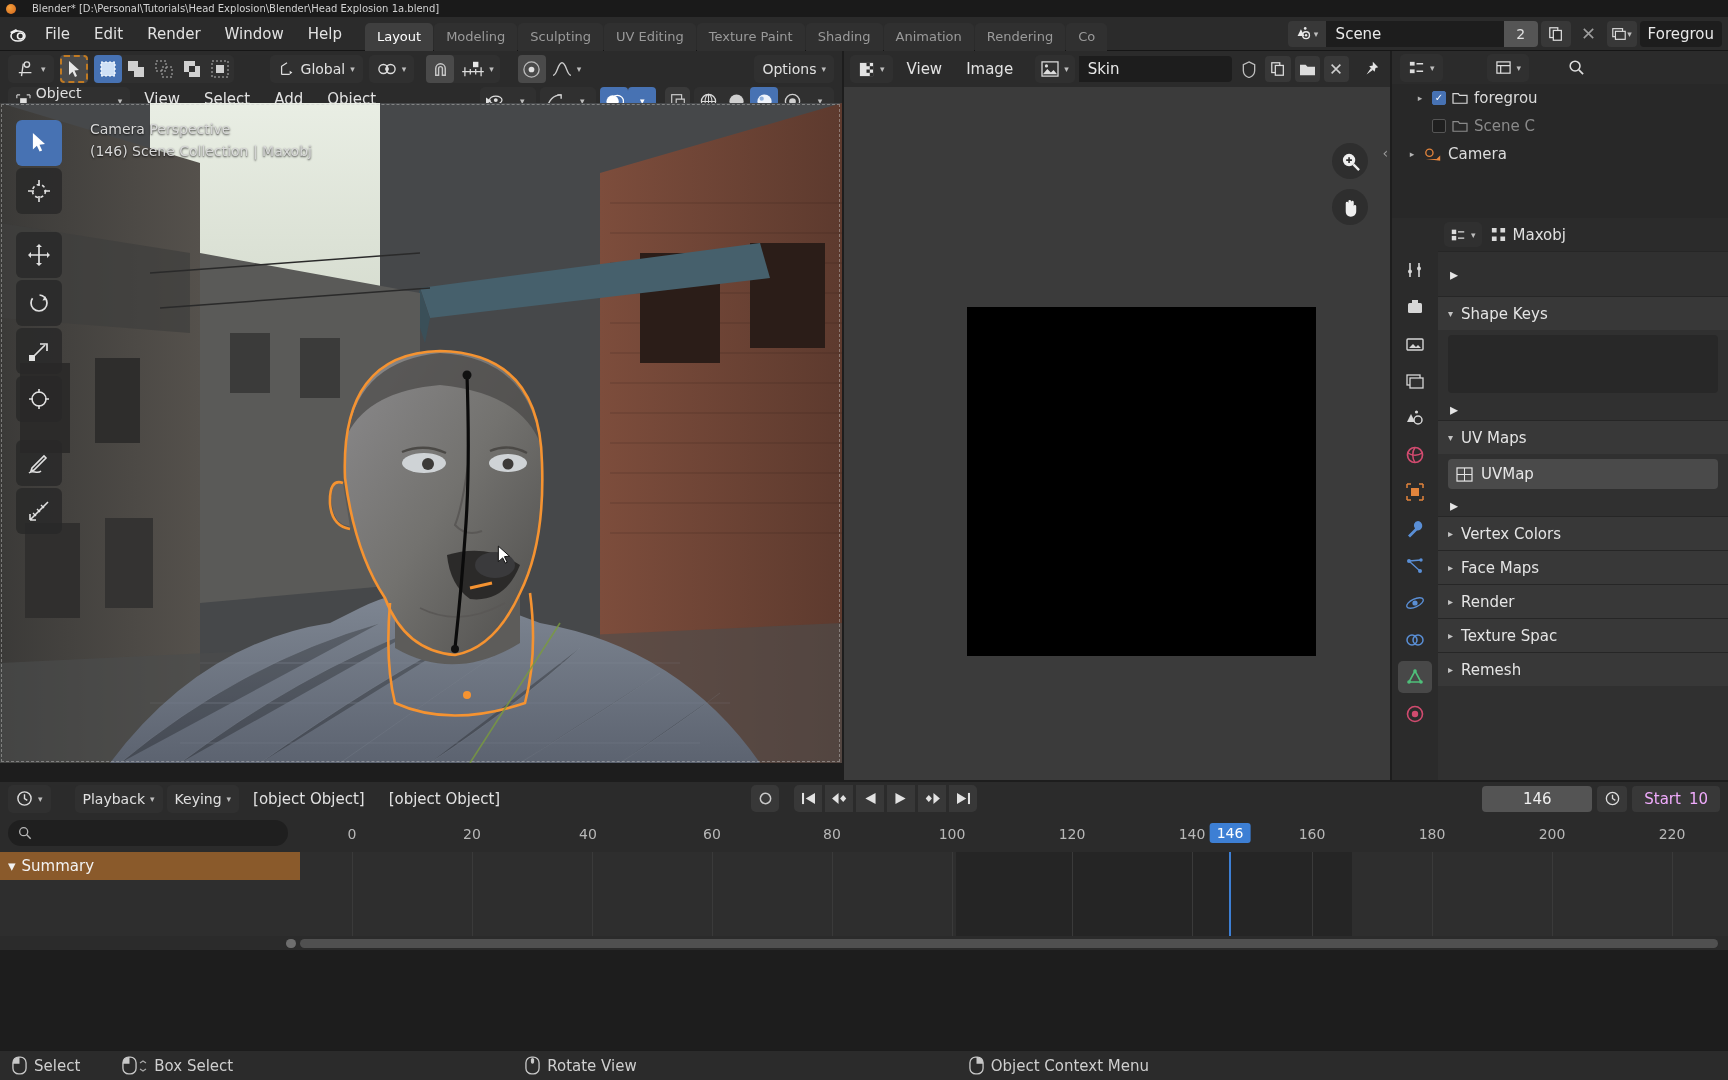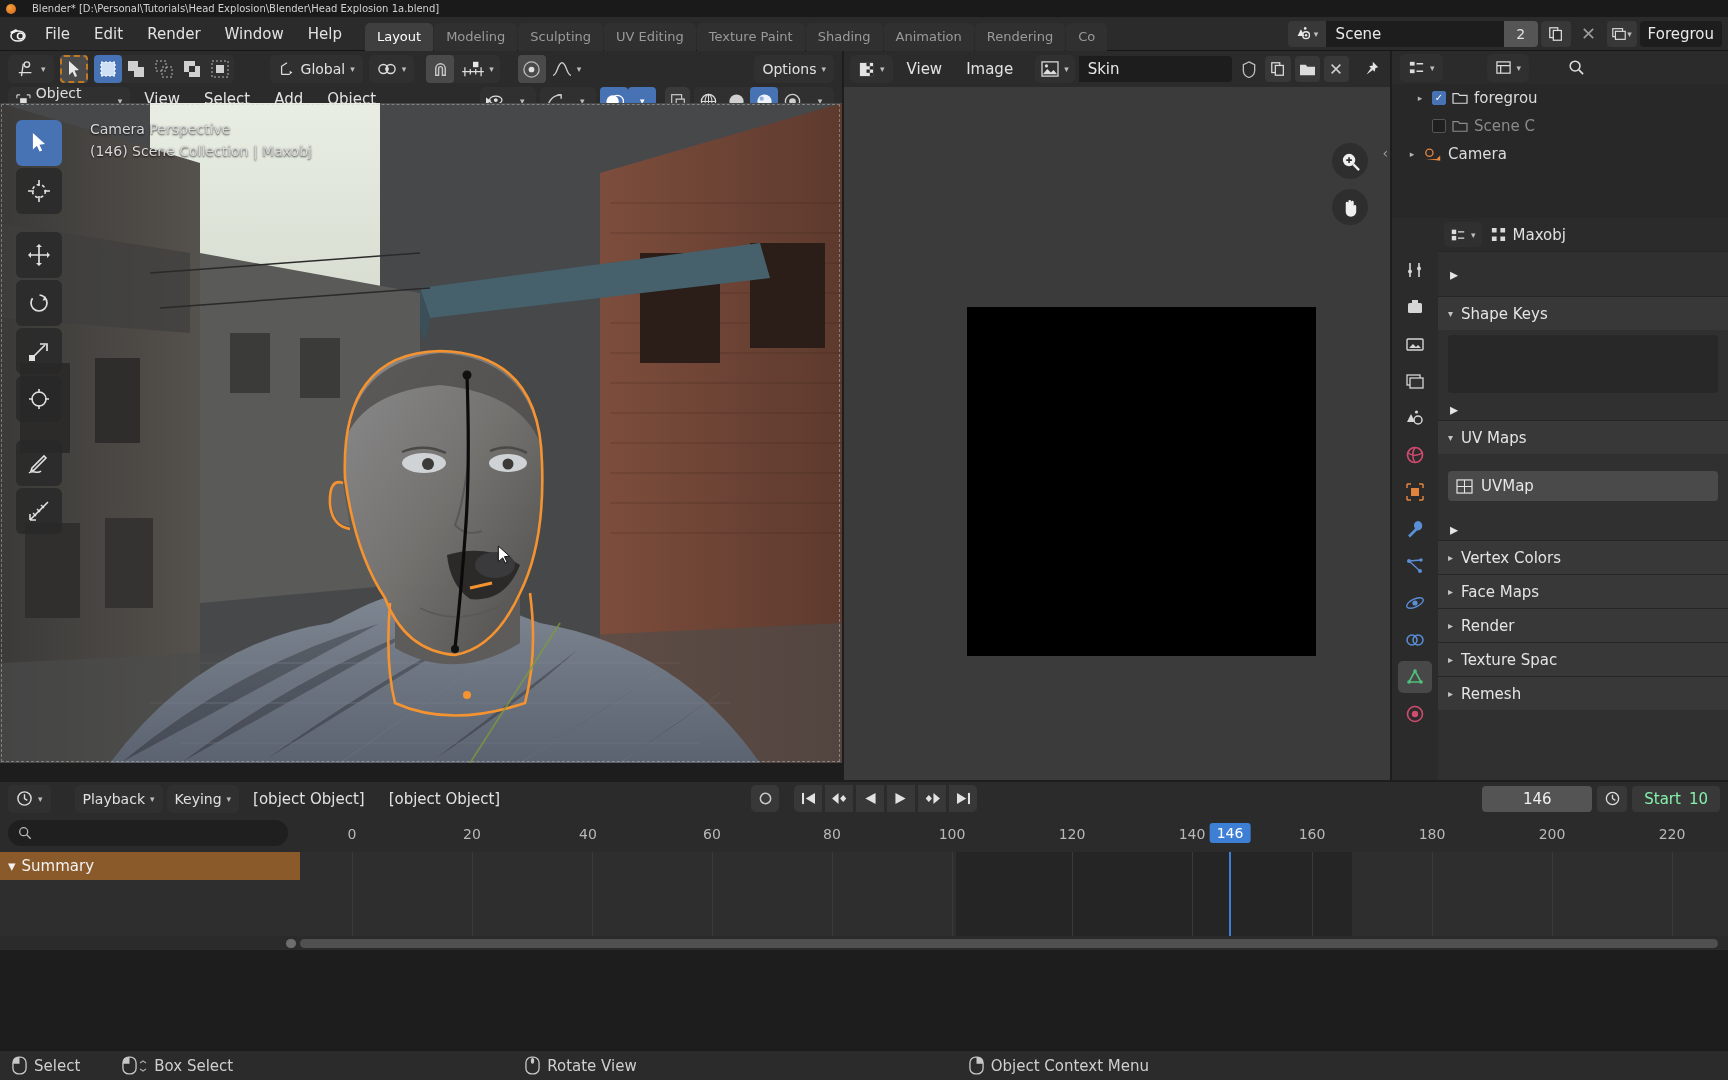--- a/index.html
+++ b/index.html
@@ -99,21 +99,21 @@
   .ptab.on{ background:#484848; }
   .pbody{ flex:1; }
   .p-head{ height:33px; background:#2b2b2b; display:flex; align-items:center; padding:0 6px; gap:8px; }
   .p-bread{ display:flex; align-items:center; gap:6px; font-size:15px; color:#e0e0e0; }
   .panel{ border-top:1px solid #262626; }
   .panel-hd{ height:33px; display:flex; align-items:center; gap:8px; padding:0 10px;
     font-size:15px; color:#e4e4e4; background:#383838; }
   .panel-hd .ar{ font-size:10px; color:#c3c3c3; }
   .listbox{ margin:5px 10px; height:58px; background:#282828; border-radius:4px; }
   .subrow{ height:22px; display:flex; align-items:center; padding:0 12px; }
-  .uvrow{ margin:17px 10px; height:30px; background:#4a4a4a; border-radius:4px;
+  .uvrow{ margin:5px 10px; height:30px; background:#4a4a4a; border-radius:4px;
     display:flex; align-items:center; gap:8px; padding:0 8px; font-size:15px; }
 
   
   .timeline{ position:absolute; left:0; top:782px; width:1728px; height:168px; background:#2b2b2b; }
   .tl-head{ height:33px; display:flex; align-items:center; padding:0 8px; gap:4px; }
   .tl-center{ position:absolute; left:50%; transform:translateX(-50%); display:flex;
     align-items:center; gap:3px; }
   .tbtn2{ width:28px; height:27px; display:flex; align-items:center; justify-content:center;
     background:#383838; }
   .tl-right{ margin-left:auto; display:flex; align-items:center; gap:5px; }
@@ -926,21 +926,21 @@
       </div>
 
       <div class="tl-right">
         <div class="numfield" style="width:110px">146</div>
         <div class="iconbtn" style="background:#383838">
           <svg width="17" height="17" viewBox="0 0 18 18">
               <circle cx="9" cy="9" r="6.5" fill="none" stroke="#ddd" stroke-width="1.4"></circle>
               <path d="M9 5v4l3 2" stroke="#ddd" stroke-width="1.4" fill="none"></path>
             </svg>
         </div>
-        <div style="display:flex;align-items:center;gap:8px;height:26px;background:#383838;border-radius:4px;padding:0 12px;font-size:15px;color:#86efac">
+        <div style="display:flex;align-items:center;gap:8px;height:26px;background:#383838;border-radius:4px;padding:0 12px;font-size:15px;color:#f0abfc">
           <span>Start</span>
           <span>10</span>
         </div>
       </div>
     </div>
 
     <div class="tl-search">
       <span>
         <svg width="14" height="14" viewBox="0 0 16 16">
             <circle cx="6.5" cy="6.5" r="4.6" fill="none" stroke="#b6b6b6" stroke-width="1.5"></circle>

